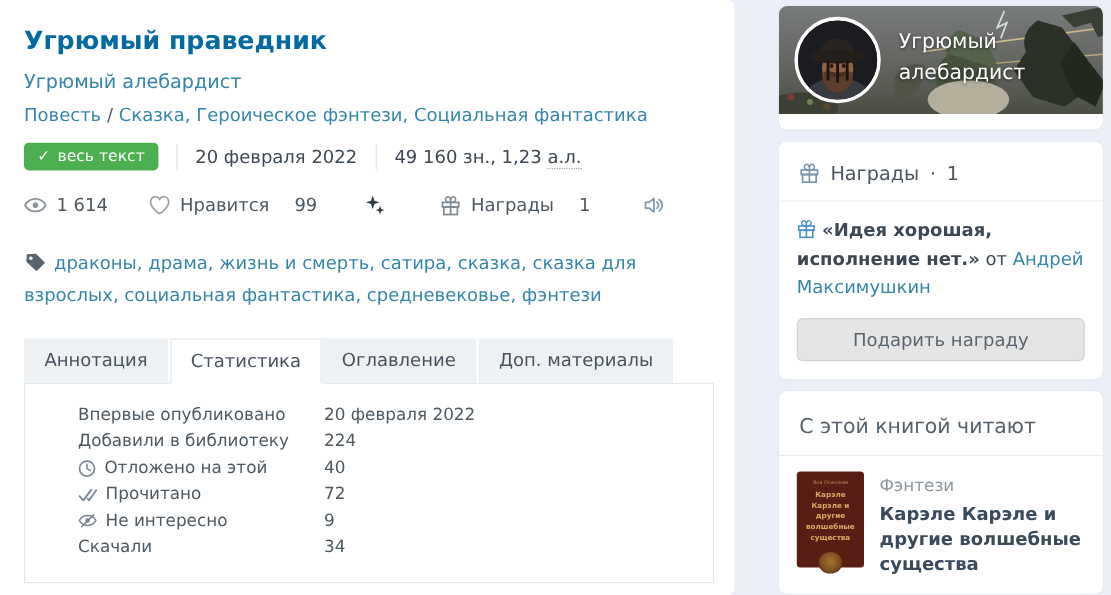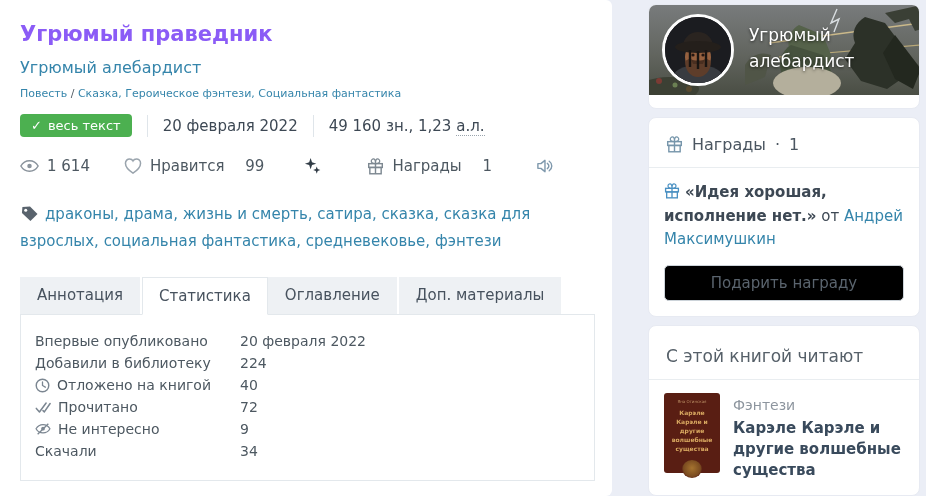--- a/index.html
+++ b/index.html
@@ -10,24 +10,24 @@
     color:#4d5861;
   }
   a { text-decoration:none; cursor:pointer; }
   .layout { display:flex; width:926px; height:496px; }
 
   
   .main-card {
     width:612px; min-height:496px; background:#fff;
     border-radius:0 6px 6px 0; padding:18px 20px 0 20px;
   }
-  .book-title { font-size:21px; font-weight:bold; color:#8b5cf6; margin:4px 0 12px; }
+  .book-title { font-size:21px; font-weight:bold; color:#0369a1; margin:4px 0 12px; }
   .author-line { margin-bottom:10px; }
   .author-link { font-size:16px; color:#3585ab; }
-  .genres-line { font-size:11px; color:#3585ab; margin-bottom:14px; }
+  .genres-line { font-size:15px; color:#3585ab; margin-bottom:14px; }
   .genres-line a { color:#3585ab; }
   .genres-line .sep { color:#4d5861; }
 
   .badge-row { display:flex; align-items:center; font-size:15px; color:#3d4854; margin-bottom:20px; }
   .status-badge {
     background:#4cb050; color:#fff; font-size:13px;
     padding:4px 11px; border-radius:4px; display:inline-flex; align-items:center; gap:6px;
   }
   .vdiv { width:1px; height:22px; background:#dfe5ea; margin:0 15px; }
   .size-abbr { border-bottom:1px dotted #9aa4ad; }
@@ -48,21 +48,21 @@
     cursor:pointer; white-space:nowrap;
   }
   .tab.active {
     background:#fff; border:1px solid #e3e8ec; border-bottom:1px solid #fff;
     margin-bottom:-1px; padding:9px 16px;
   }
   .content-box {
     border:1px solid #e3e8ec; width:575px; padding:15px 14px 18px;
     font-size:14px; color:#4d5861; position:relative; z-index:1;
   }
-  .stat-row { display:flex; line-height:22px; }
+  .stat-row { display:flex; line-height:22px;margin-left:30px; }
   .stat-label { width:205px; display:flex; align-items:center; }
   .stat-icon { display:inline-flex; margin-right:7px; }
   .stat-value { flex:1; }
 
   
   .sidebar { width:272px; margin-left:36px; padding-top:4px; display:flex; flex-direction:column; gap:8px; }
   .card { background:#fff; border:1px solid #e7eaf2; border-radius:8px; }
 
   .profile-card { overflow:hidden; }
   .profile-cover { height:90px; position:relative; }
@@ -80,21 +80,21 @@
   .counters .vdiv { height:18px; margin:0 12px; background:#e3e8ef; }
 
   .awards-card { padding:13px 15px 15px; }
   .awards-header { display:flex; align-items:center; gap:9px; font-size:16px; color:#4b5661; padding:4px 0 0 2px; }
   .card-divider { border:none; border-top:1px solid #e9edf0; margin:13px -15px; }
   .award-item { font-size:15px; color:#3d4854; line-height:1.55; }
   .award-item .gift-blue { vertical-align:-2px; margin-right:5px; display:inline-flex; }
   .award-quote { font-weight:bold; }
   .award-author { color:#3585ab; }
   .gift-btn {
-    margin-top:14px; width:100%; background:#000000; border:1px solid #ccd3d9;
+    margin-top:14px; width:100%; background:#e5e5e5; border:1px solid #ccd3d9;
     border-radius:5px; padding:8px; color:#5a646e; font-size:15px;
     font-family:inherit; cursor:pointer;
   }
 
   .books-card { padding:14px 15px; flex:1; }
   .books-header { font-size:17px; color:#566069; padding:6px 0 0 2px; }
   .book-item { display:flex; gap:13px; margin-top:2px; }
   .mini-cover {
     width:56px; height:80px; flex:none; background:#591e13; border-radius:3px;
     padding:6px 3px; text-align:center; color:#d9a961; position:relative;
@@ -224,21 +224,21 @@
   <div class="stat-row">
     <div class="stat-label">
 
       <span class="stat-icon">
         <svg width="15" height="15" viewBox="0 0 16 16">
                   <circle cx="8" cy="8" r="6.7" fill="none" stroke="#7b8691" stroke-width="1.5"></circle>
                   <path d="M8 4.2V8l3 1.8" fill="none" stroke="#7b8691" stroke-width="1.4" stroke-linecap="round"></path>
                 </svg>
       </span>
 
-      <span class="stat-label-text">Отложено на книгой</span>
+      <span class="stat-label-text">Отложено на этой</span>
     </div>
     <div class="stat-value">40</div>
   </div>
 
   <div class="stat-row">
     <div class="stat-label">
 
       <span class="stat-icon">
         <svg width="16" height="13" viewBox="0 0 18 14">
                   <path d="M1.5 8l3.5 4L12.5 2" fill="none" stroke="#7b8691" stroke-width="1.7" stroke-linecap="round" stroke-linejoin="round"></path>

